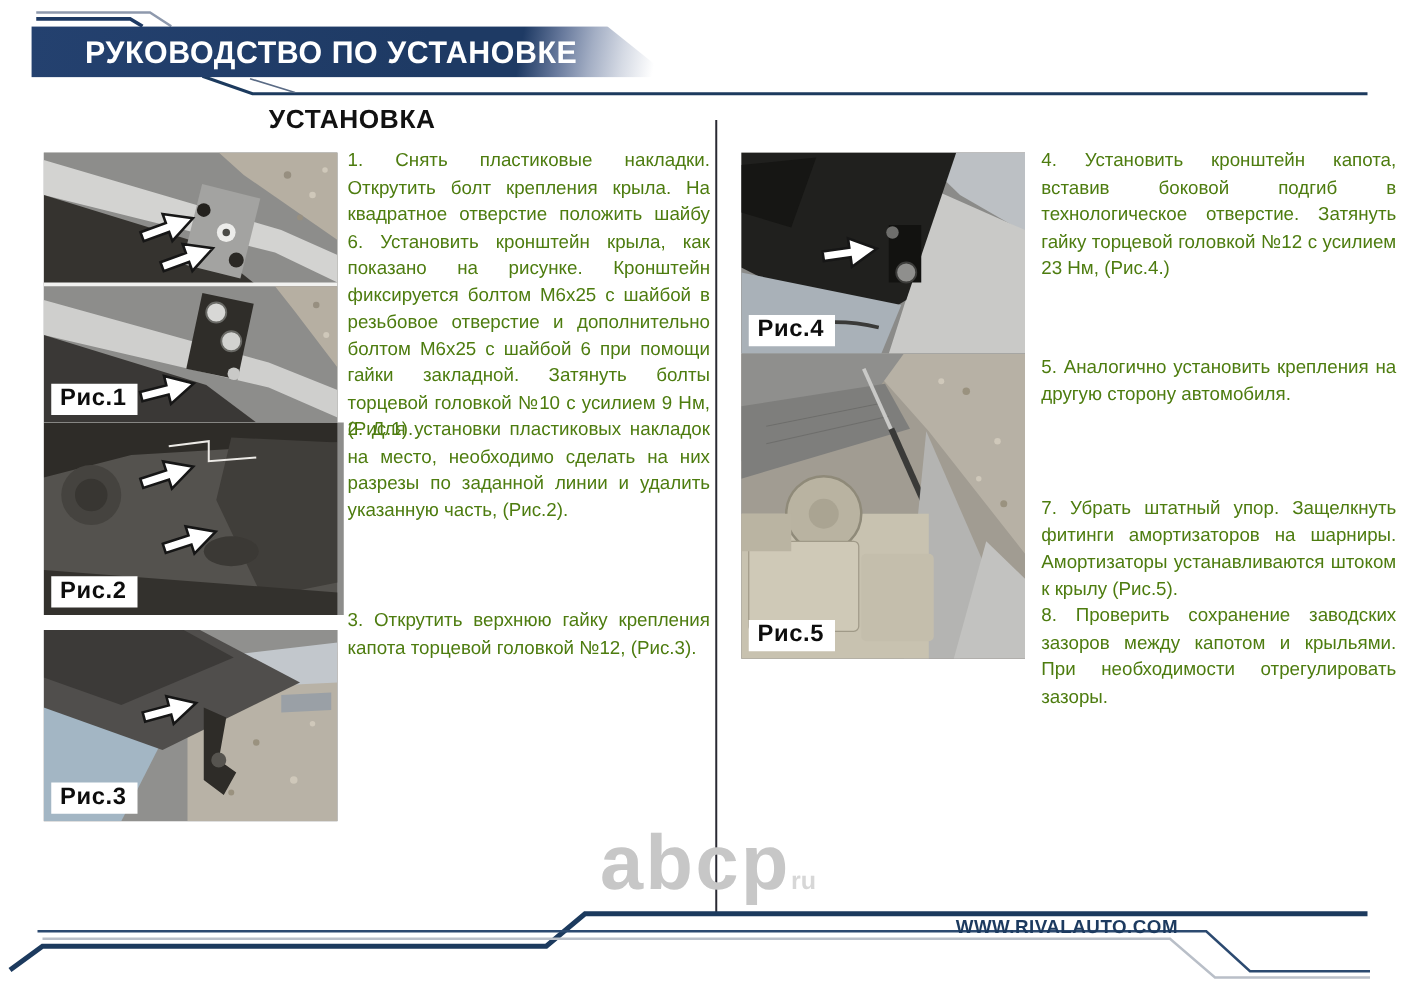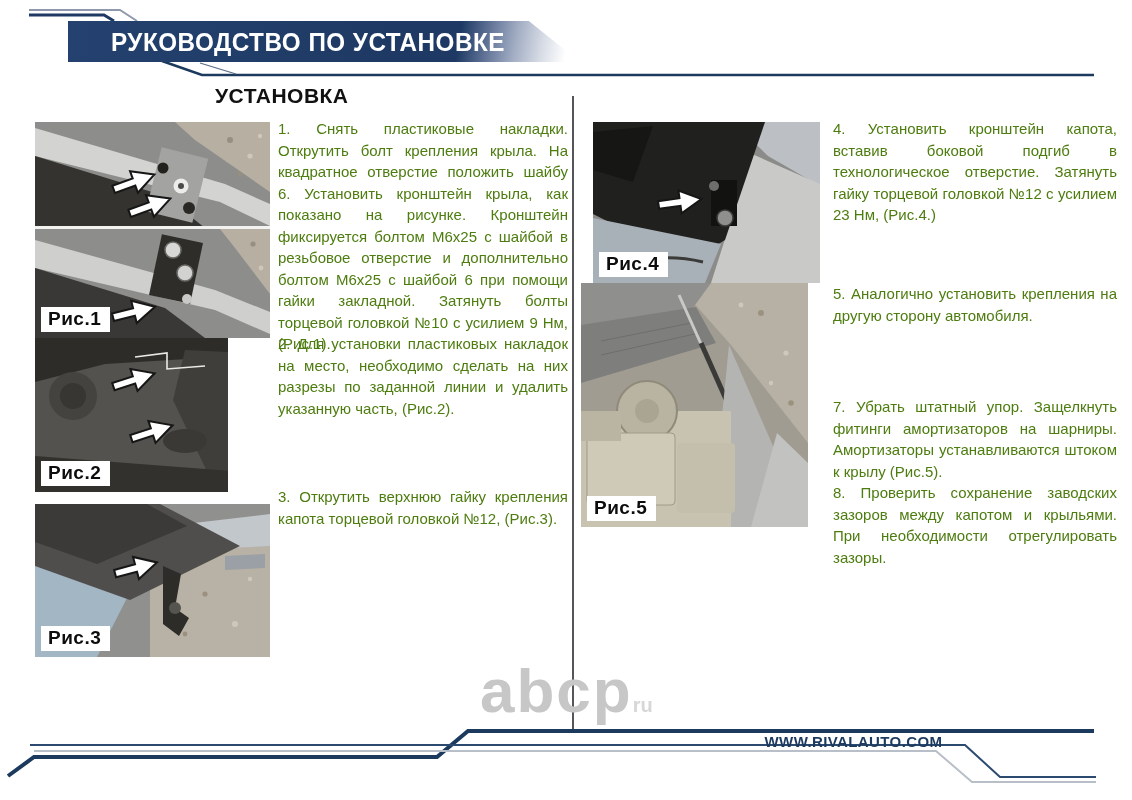--- a/index.html
+++ b/index.html
@@ -8,21 +8,20 @@
     position:relative;width:1132px;height:800px;margin:0 auto;
     background:#ffffff;overflow:hidden;
     font-family:"Liberation Sans", sans-serif;color:#1b1b1b;
   }
   .deco-svg{position:absolute;left:0;top:0;width:1132px;height:800px;pointer-events:none;}
   
   .banner{
     position:absolute;left:25px;top:21px;width:512px;height:41px;
     background:linear-gradient(100deg,#24416f 0%,#1e3a64 62%,#1e3a64 76%,#67799c 82%,#a3aec4 87%,#d5dae4 92%,rgba(255,255,255,0) 97%);
     clip-path:polygon(0 0,90% 0,100% 100%,0 100%);
-    margin-left:43px;
   }
   .banner-title{
     position:absolute;left:43px;top:0;height:41px;line-height:42px;
     color:#ffffff;font-weight:bold;font-size:25px;letter-spacing:.5px;white-space:nowrap;
     transform:scaleX(.97);transform-origin:left center;
   }
   .section-title{
     position:absolute;left:215px;top:84px;
     font-size:21px;font-weight:bold;color:#111;letter-spacing:.5px;
   }
@@ -111,21 +110,21 @@
       </svg>
     <svg class="arrow" viewBox="0 0 36 22" style="left:92px;top:70px;transform:rotate(-20deg);">
         <path d="M1,8 H18 V2 L35,11 L18,20 V14 H1 Z"></path>
       </svg>
     <svg class="arrow" viewBox="0 0 36 22" style="left:76px;top:176px;transform:rotate(-14deg);">
         <path d="M1,8 H18 V2 L35,11 L18,20 V14 H1 Z"></path>
       </svg>
     <div class="fig-label">Рис.1</div>
   </div>
 
-  <div class="photo" style="left:35px;top:338px;width:193px;height:154px;">
+  <div class="photo" style="left:35px;top:338px;width:240px;height:154px;">
     <svg width="235" height="154" viewBox="0 0 235 154">
       <rect width="235" height="154" fill="#54524e"></rect>
       <polygon points="0,0 235,0 235,16 70,26 0,44" fill="#2e2c28"></polygon>
       <polygon points="150,12 235,16 235,128 175,140 138,62" fill="#403e3a"></polygon>
       <circle cx="38" cy="58" r="24" fill="#45433f"></circle>
         <circle cx="38" cy="58" r="13" fill="#383632"></circle>
       <ellipse cx="150" cy="103" rx="22" ry="12" fill="#3b3935"></ellipse>
       <polygon points="0,118 235,136 235,154 0,154" fill="#33312d"></polygon>
       <polyline points="100,19 132,15 132,31 170,28" fill="none" stroke="#eceae6" stroke-width="1.6"></polyline>
     </svg>
@@ -172,21 +171,21 @@
       <rect x="118" y="58" width="26" height="46" fill="#121210"></rect>
       <circle cx="132" cy="96" r="8" fill="#8f8f8d" stroke="#3c3c3a" stroke-width="1.5"></circle>
       <circle cx="121" cy="64" r="5" fill="#6e6e6c"></circle>
     </svg>
     <svg class="arrow" viewBox="0 0 36 22" style="left:64px;top:66px;transform:rotate(-8deg);">
         <path d="M1,8 H18 V2 L35,11 L18,20 V14 H1 Z"></path>
       </svg>
     <div class="fig-label">Рис.4</div>
   </div>
 
-  <div class="photo" style="left:581px;top:283px;width:227px;height:244px;">
+  <div class="photo" style="left:593px;top:283px;width:227px;height:244px;">
     <svg width="227" height="244" viewBox="0 0 227 244">
       <rect width="227" height="244" fill="#a19c92"></rect>
       <polygon points="95,0 227,0 227,160 150,62" fill="#b7b1a5"></polygon>
       <circle cx="180" cy="30" r="3" fill="#9a927f"></circle>
         <circle cx="205" cy="70" r="2.6" fill="#cfc8ba"></circle>
       <circle cx="160" cy="22" r="2.4" fill="#cfc8ba"></circle>
         <circle cx="210" cy="120" r="2.8" fill="#9a927f"></circle>
       <circle cx="190" cy="100" r="2.2" fill="#cfc8ba"></circle>
       <polygon points="0,0 130,0 85,62 0,86" fill="#8f8f8d"></polygon>
       <polygon points="0,42 115,24 135,60 0,100" fill="#7e7e7c"></polygon>

